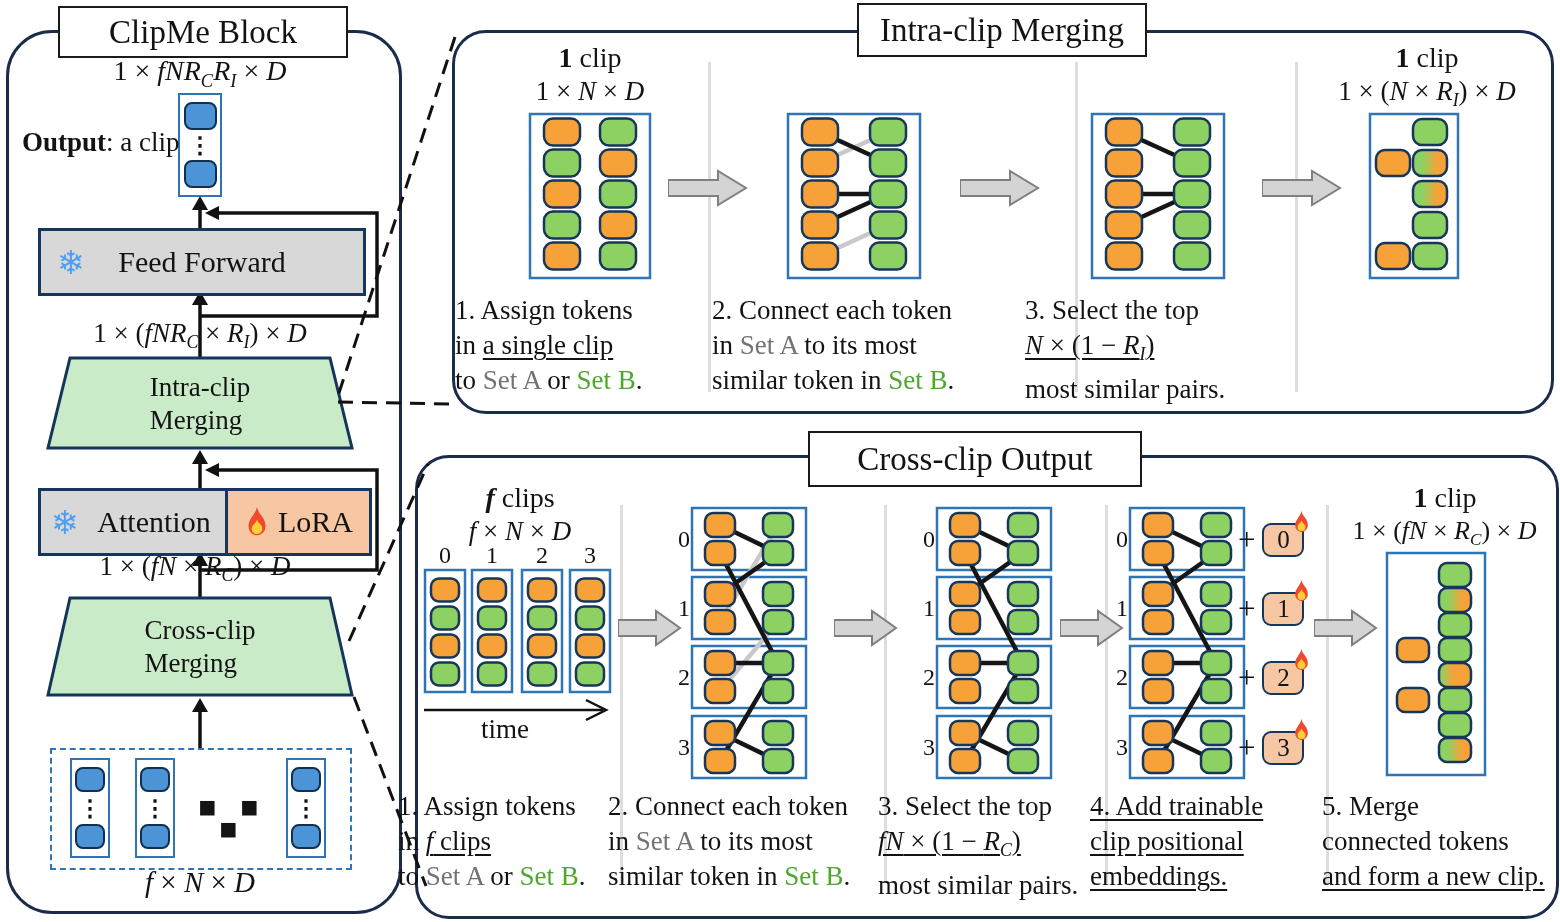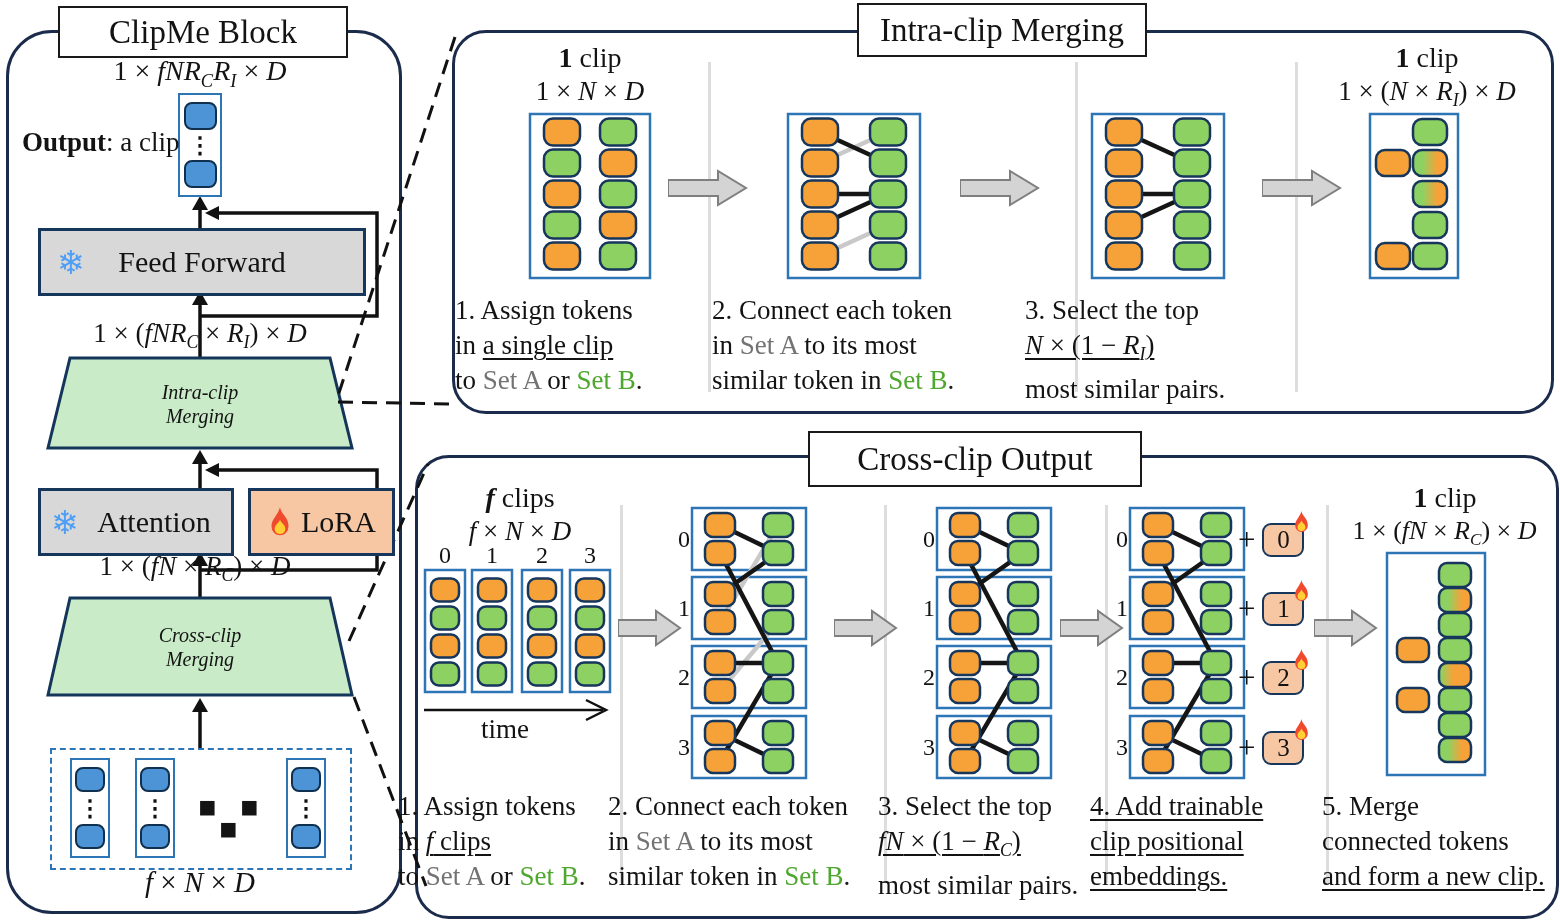--- a/index.html
+++ b/index.html
@@ -10,24 +10,24 @@
             align-items:center;justify-content:center;font-size:33px;z-index:6;white-space:nowrap;}
   .lbl{position:absolute;text-align:center;font-size:27px;line-height:1.16;z-index:4;white-space:nowrap;}
   .cap{position:absolute;font-size:27px;line-height:35px;z-index:4;}
   .sa{color:#737373;} .sb{color:#4EA72E;}
   u{text-underline-offset:4px;text-decoration-thickness:1.8px;}
   sub{font-size:0.66em;}
   i{font-family:"Liberation Serif",serif;}
   .sep{position:absolute;width:2.5px;background:#DDDDDD;z-index:1;}
   .box{position:absolute;display:flex;align-items:center;justify-content:center;z-index:3;}
   .ff,.attn{background:#D8D8D8;border:3px solid #16365C;font-size:30px;}
-  .lora{background:#F7C7A3;border:3px solid #16365C;font-size:30px;gap:8px;margin-left:23px;}
+  .lora{background:#F7C7A3;border:3px solid #16365C;font-size:30px;gap:8px;}
   .snow{font-family:"DejaVu Sans",sans-serif;color:#4E9EF5;font-size:33px;line-height:1;}
   .trap-label{position:absolute;display:flex;align-items:center;justify-content:center;
-              text-align:center;font-size:20px;line-height:1.22;z-index:3;font-style:italic;}
+              text-align:left;font-size:27px;line-height:1.22;z-index:3;}
   .clipbox{position:absolute;border:2.5px solid #2E75B6;background:#fff;display:flex;
            flex-direction:column;align-items:center;justify-content:space-between;
            padding:7px 0;box-sizing:border-box;z-index:3;}
   .btok{width:29px;height:24px;background:#4D94D6;border:2.5px solid #10304F;border-radius:8px;}
   .btok.small{width:26px;height:21px;}
   .vdots{font-size:23px;font-weight:bold;line-height:1;color:#111;}
   .dashedbox{position:absolute;border:2.5px dashed #2E75B6;z-index:2;}
   .ellip{position:absolute;z-index:3;font-family:"DejaVu Sans",sans-serif;font-size:19px;
          letter-spacing:9px;color:#141414;text-align:center;}
   .dsvg{position:absolute;z-index:3;}

